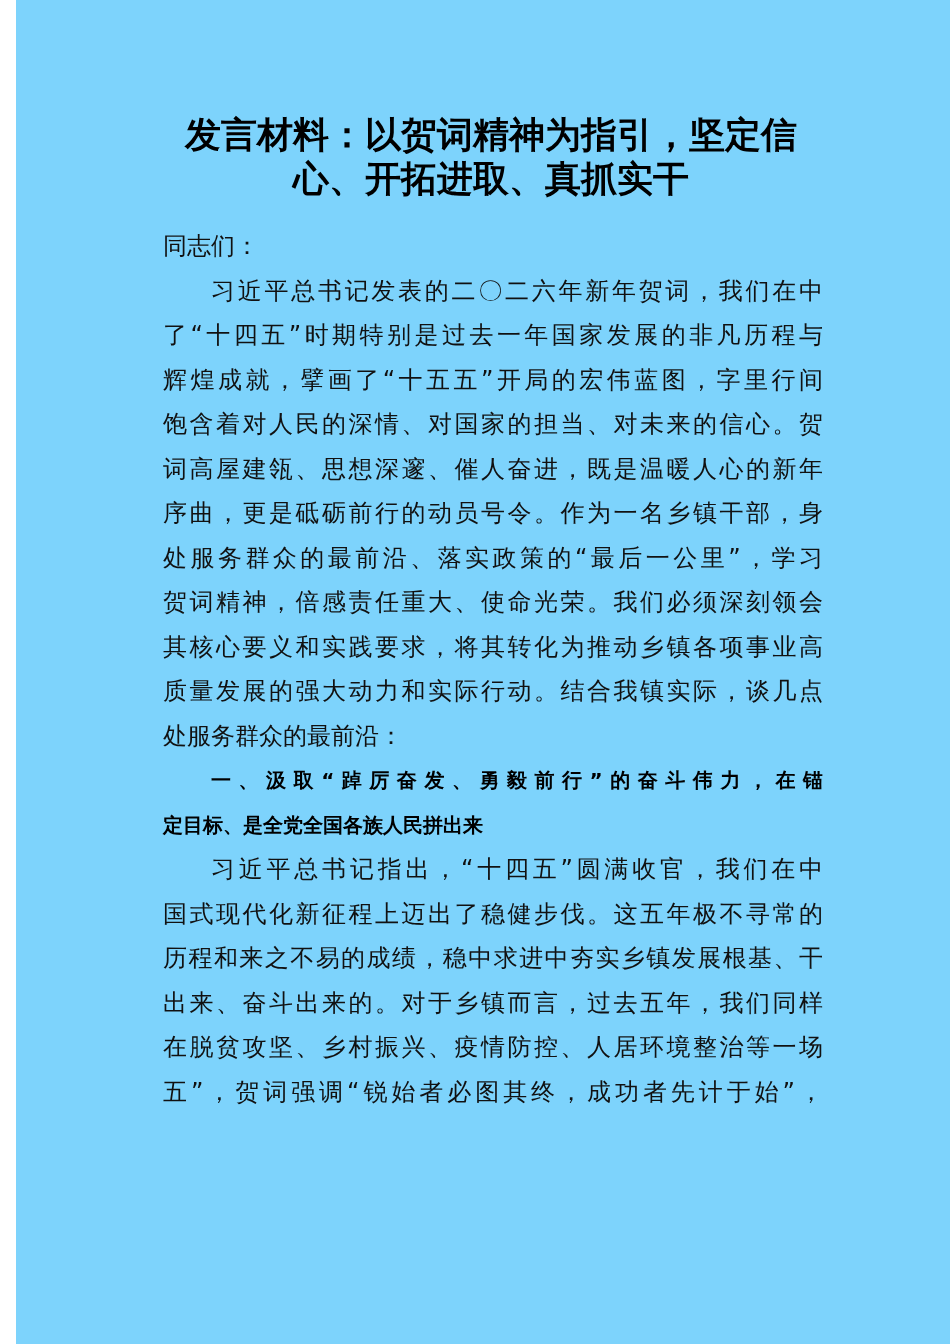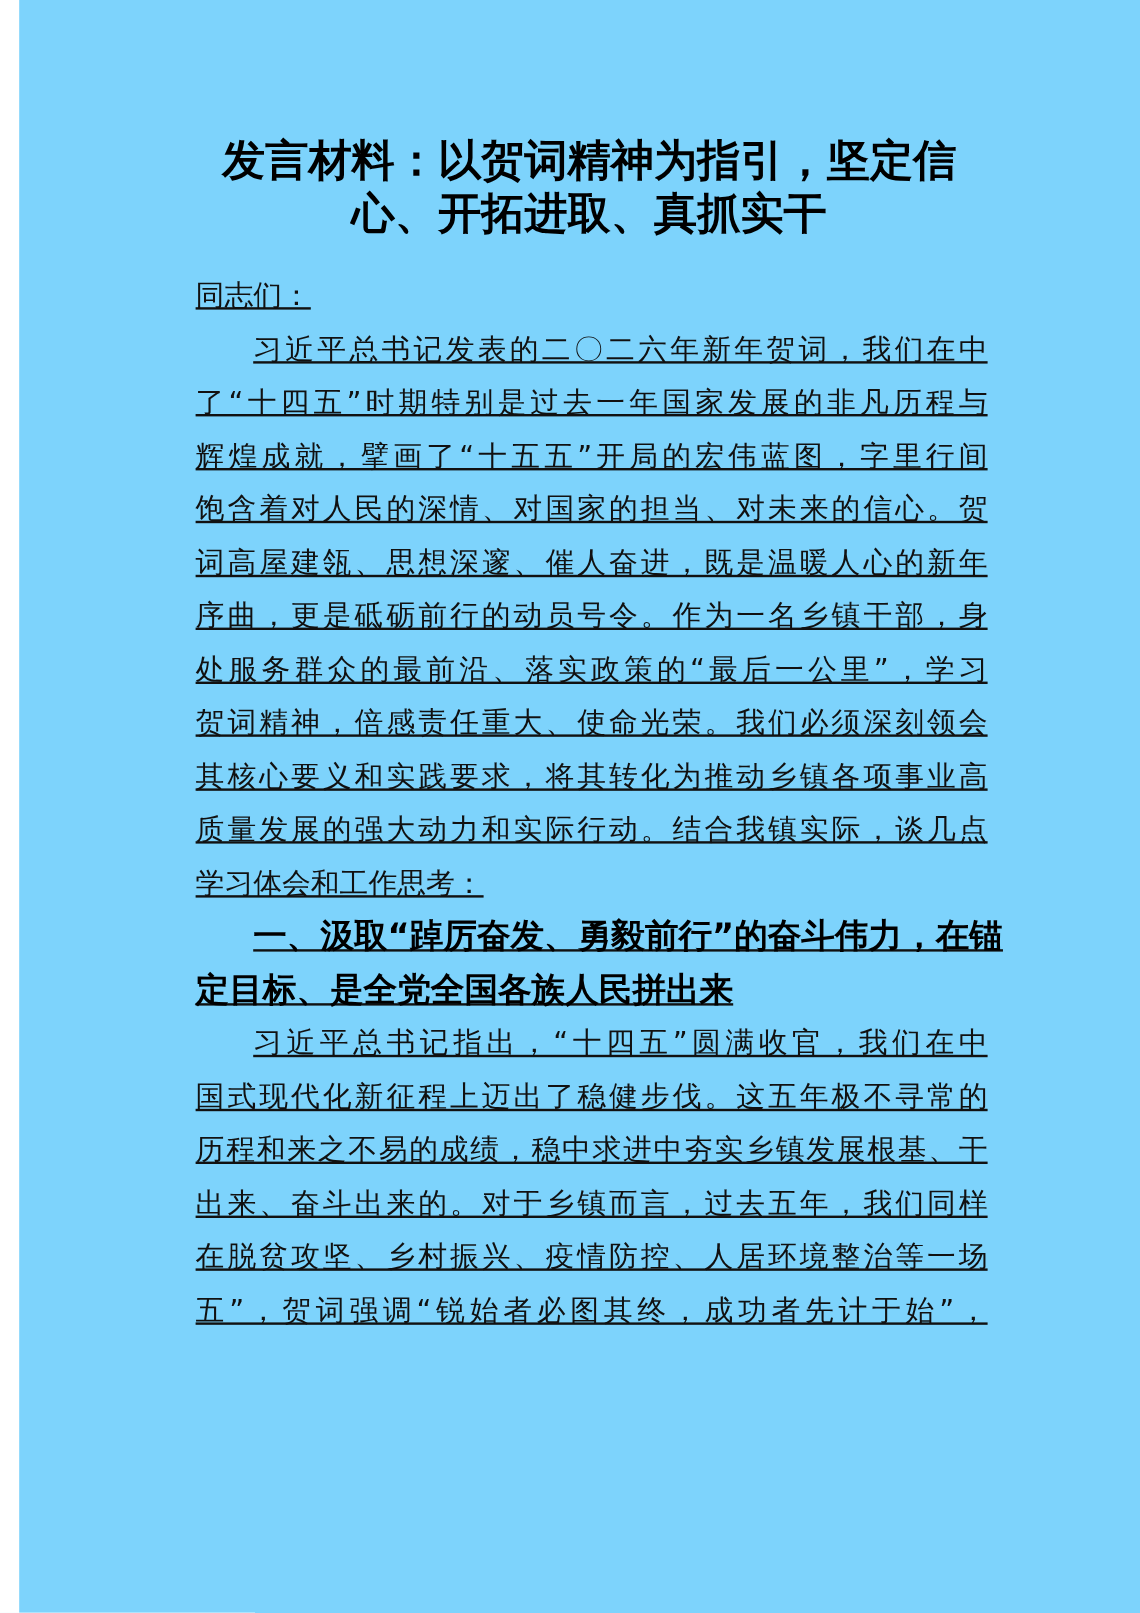--- a/index.html
+++ b/index.html
@@ -8,29 +8,29 @@
   .title {
     position: absolute; left: 100px; width: 750px; text-align: center;
     font-family: "DejaVu Serif", "Liberation Serif", serif;
     font-weight: bold; font-size: 36px; color: #000; line-height: 44px;
     letter-spacing: 0px; margin: 0;
   }
   .title .tline { display: block; height: 44px; }
   .body {
     position: absolute; left: 147px; top: 224px; width: 660px;
     font-family: "DejaVu Sans", "Liberation Sans", sans-serif;
-    font-size: 24px; color: #111; margin: 0; text-decoration: underline;
+    font-size: 24px; color: #111; margin: 0;
   }
   .line {
     display: block; height: 44.5px; line-height: 44.5px; white-space: nowrap;
     text-align: justify; text-align-last: justify; letter-spacing: 0px;
   }
   .line.last { text-align-last: left; }
   .indent { padding-left: 48px; }
-  .heading { font-weight: bold; font-size: 28px; color: #000; }
+  .heading { font-weight: bold; font-size: 20px; color: #000; }
 </style>
 </head>
 <body>
 
 <div class="page">
 
   <h1 class="title" style="top:112px;">
     <span class="tline">发言材料：以贺词精神为指引，坚定信</span>
     <span class="tline">心、开拓进取、真抓实干</span>
   </h1>
@@ -42,21 +42,21 @@
       <span class="line indent">习近平总书记发表的二〇二六年新年贺词，我们在中</span>
       <span class="line">了“十四五”时期特别是过去一年国家发展的非凡历程与</span>
       <span class="line">辉煌成就，擘画了“十五五”开局的宏伟蓝图，字里行间</span>
       <span class="line">饱含着对人民的深情、对国家的担当、对未来的信心。贺</span>
       <span class="line">词高屋建瓴、思想深邃、催人奋进，既是温暖人心的新年</span>
       <span class="line">序曲，更是砥砺前行的动员号令。作为一名乡镇干部，身</span>
       <span class="line">处服务群众的最前沿、落实政策的“最后一公里”，学习</span>
       <span class="line">贺词精神，倍感责任重大、使命光荣。我们必须深刻领会</span>
       <span class="line">其核心要义和实践要求，将其转化为推动乡镇各项事业高</span>
       <span class="line">质量发展的强大动力和实际行动。结合我镇实际，谈几点</span>
-      <span class="line last">学习体会和工作思考：</span>
+      <span class="line last">处服务群众的最前沿：</span>
     </div>
 
     <div class="heading">
       <span class="line indent">一、汲取“踔厉奋发、勇毅前行”的奋斗伟力，在锚</span>
       <span class="line last">定目标、是全党全国各族人民拼出来</span>
     </div>
 
     <div>
       <span class="line indent">习近平总书记指出，“十四五”圆满收官，我们在中</span>
       <span class="line">国式现代化新征程上迈出了稳健步伐。这五年极不寻常的</span>

